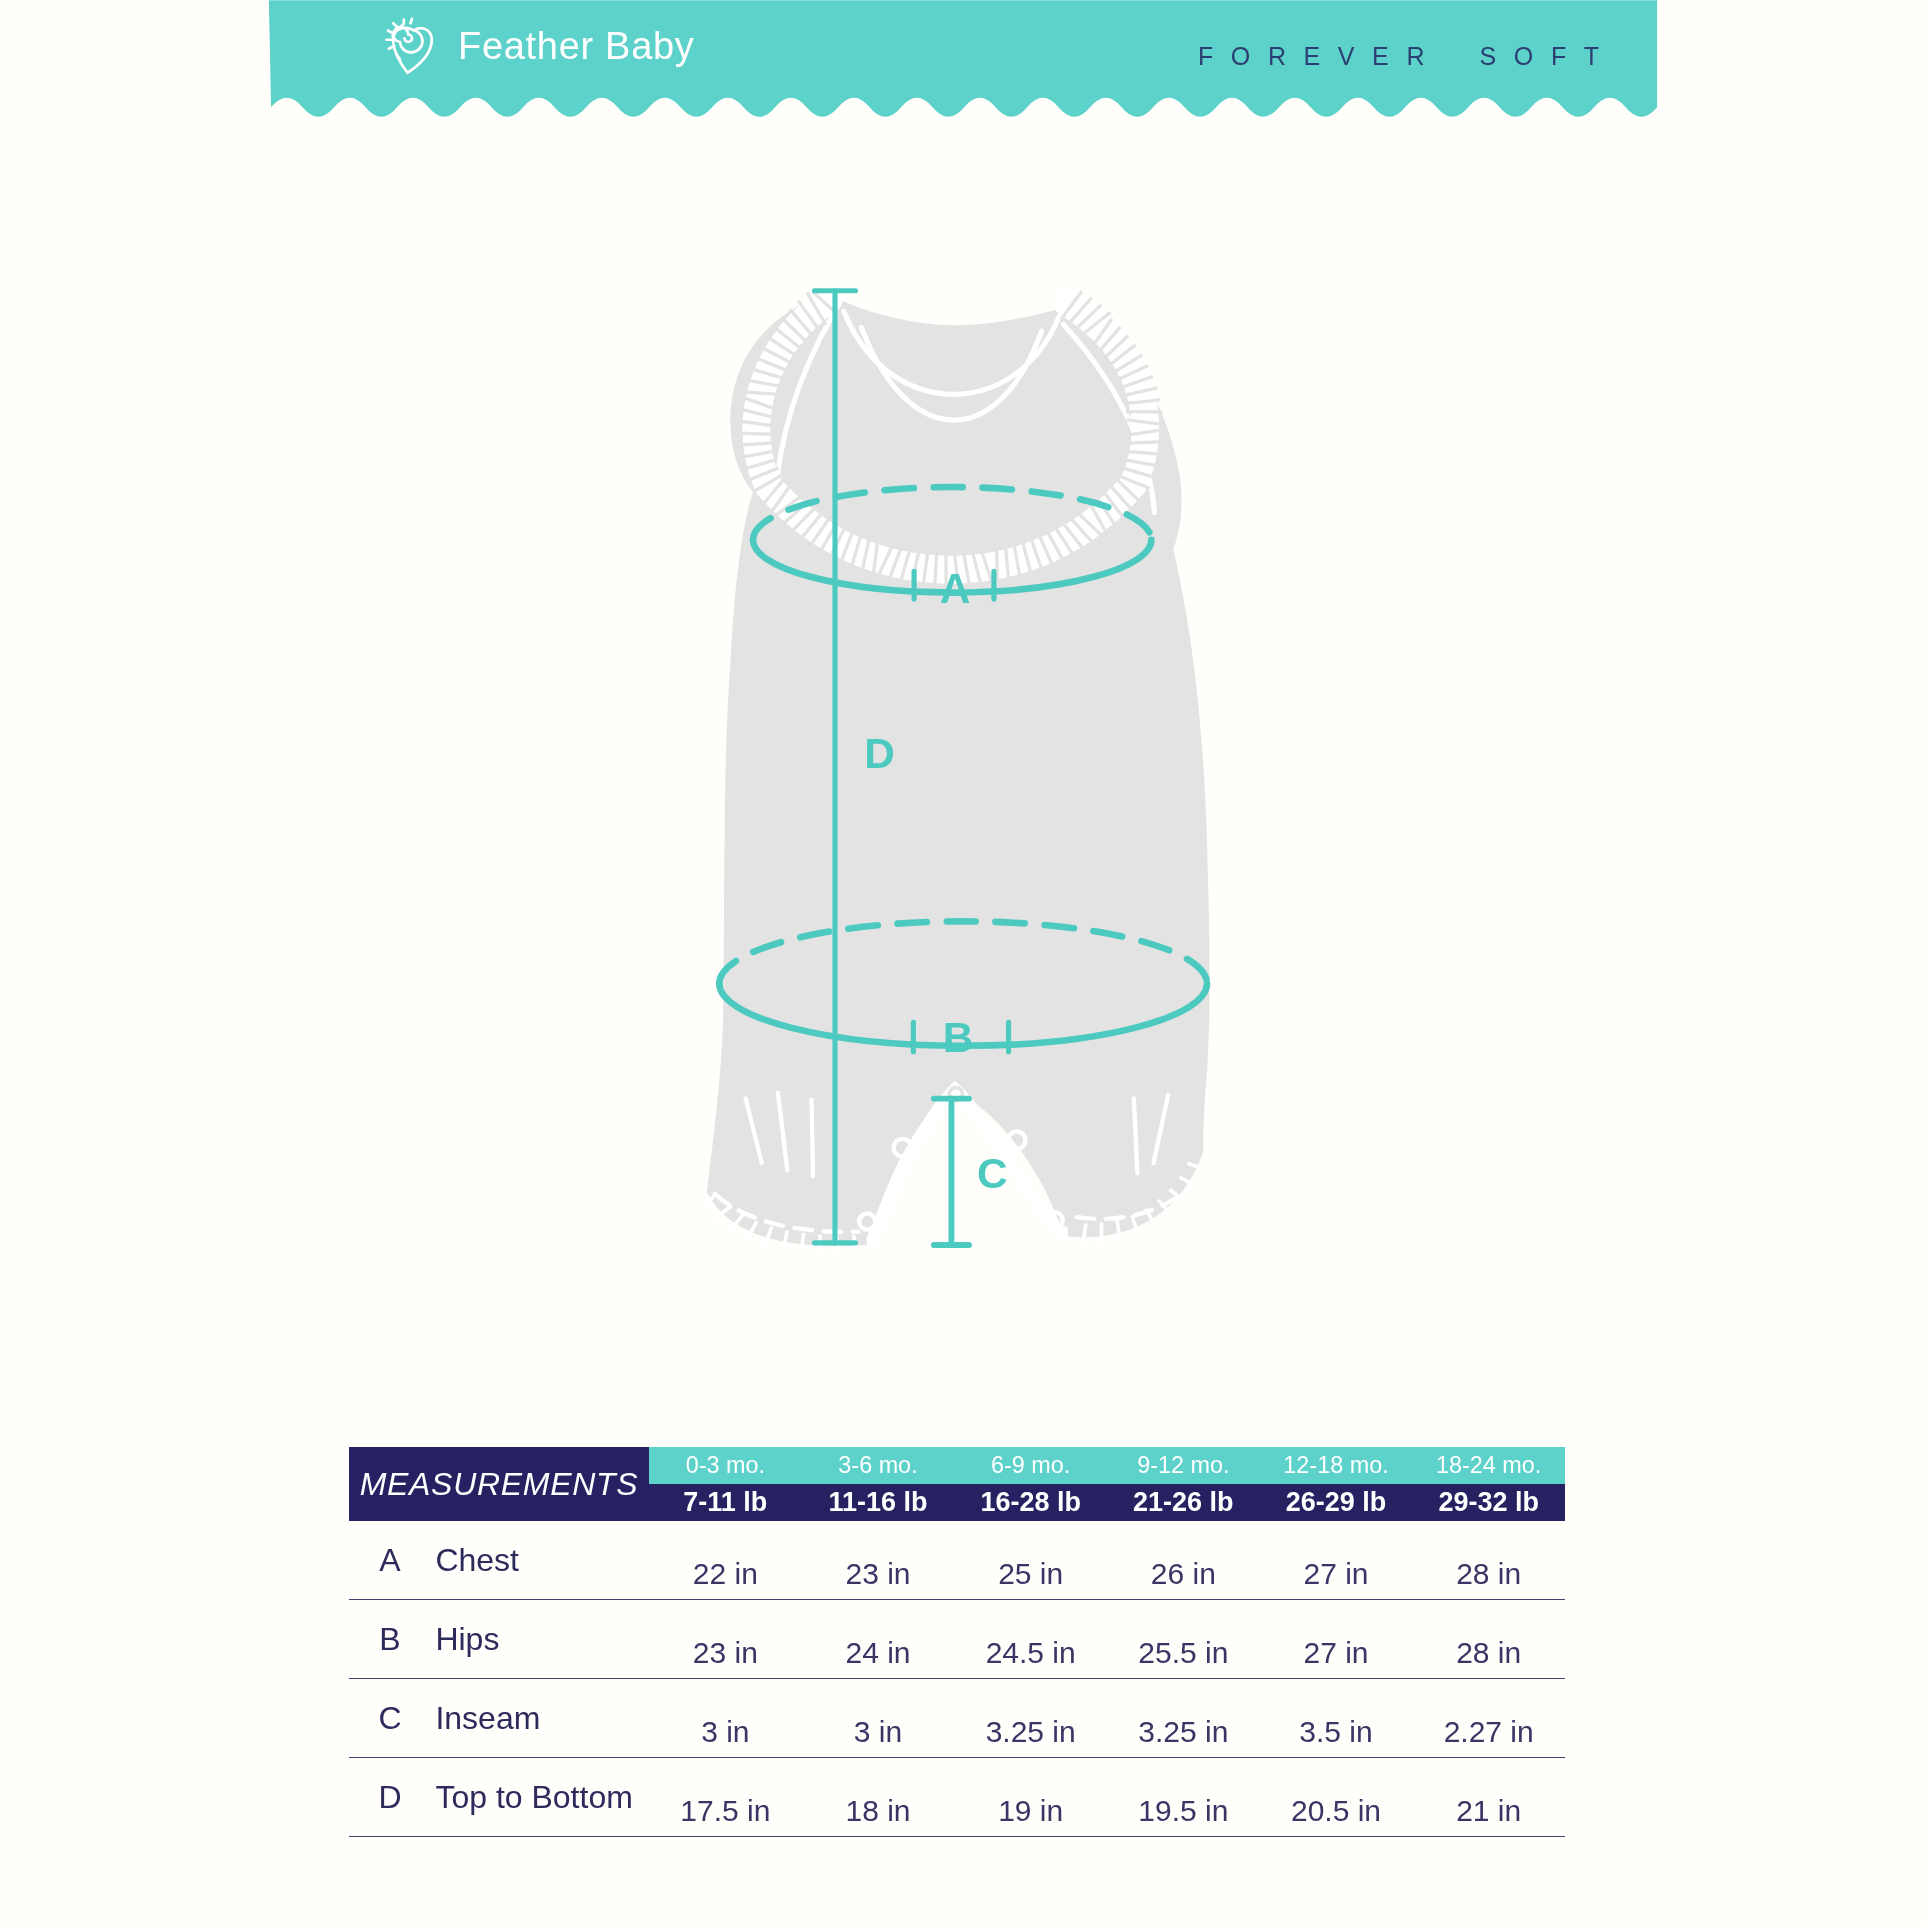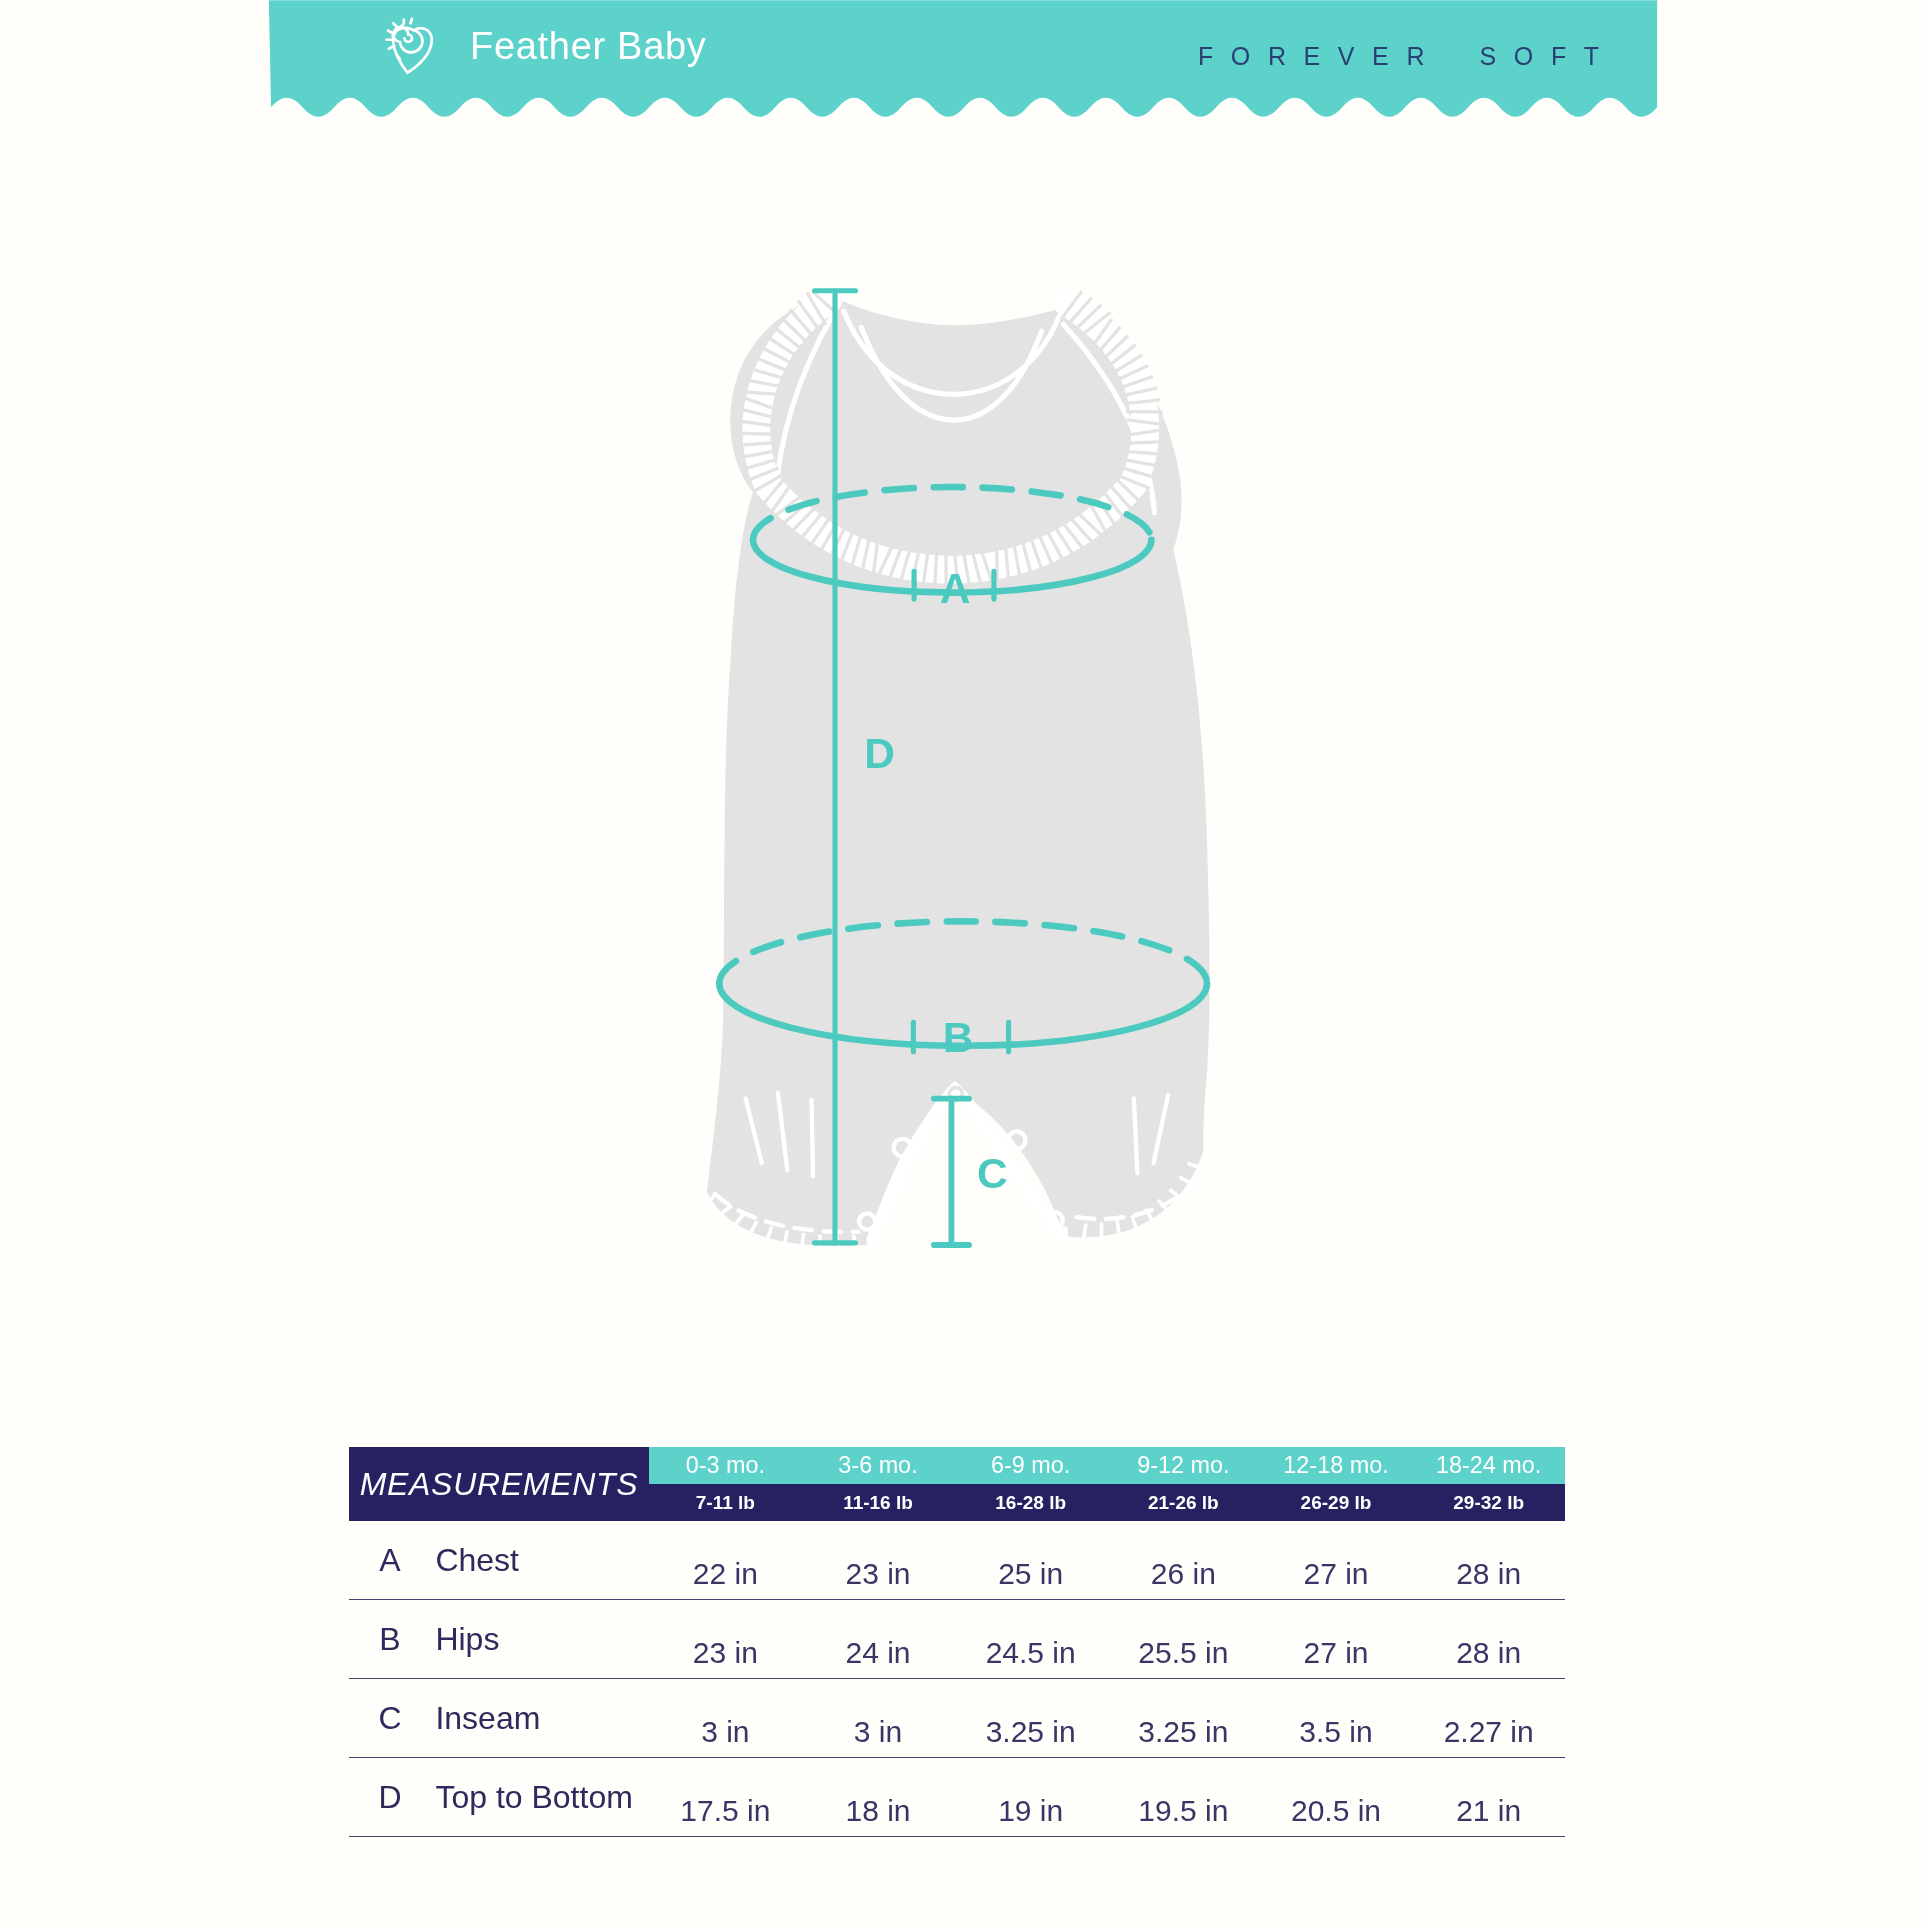--- a/index.html
+++ b/index.html
@@ -6,36 +6,36 @@
     --teal:#5CD2CA; --mteal:#4CCAC0; --navy:#262262; --text-navy:#2D2A5C;
     --line:#46406F; --gray:#E3E3E3; --bg:#FFFEFA; --tag:#2B3F72;
   }
   *{margin:0;padding:0;box-sizing:border-box;}
   html,body{width:1926px;height:1926px;}
   body{position:relative;background:var(--bg);font-family:"Liberation Sans",sans-serif;overflow:hidden;}
 
   
   .banner-svg{position:absolute;left:0;top:0;width:1926px;height:147px;}
   .banner-content{position:absolute;left:269px;top:0;width:1388px;height:106px;}
-  .brand{position:absolute;left:110px;top:14.7px;display:flex;align-items:center;gap:31px;}
+  .brand{position:absolute;left:110px;top:14.7px;display:flex;align-items:center;gap:19px;}
   .brand-name{color:#fff;font-size:38px;font-weight:300;letter-spacing:0.7px;}
   .tagline{position:absolute;left:929px;top:42px;color:var(--tag);font-size:25px;font-weight:300;
            letter-spacing:17.6px;word-spacing:13px;white-space:nowrap;}
 
   
   .diagram{position:absolute;left:681px;top:271px;width:557px;height:996px;}
   .measure-label{font-family:"Liberation Sans",sans-serif;font-weight:bold;font-size:58px;fill:var(--mteal);}
 
   
   .size-table{position:absolute;left:349px;top:1447px;width:1216px;color:var(--text-navy);}
   .thead{display:grid;grid-template-columns:300px repeat(6,1fr);grid-template-rows:37px 37px;}
   .th-title{grid-row:1/3;background:var(--navy);color:#fff;display:flex;align-items:center;justify-content:center;
             font-style:italic;font-weight:normal;font-size:32px;letter-spacing:0.7px;text-align:right;}
   .th-age{background:var(--teal);color:#fff;font-size:23.4px;font-weight:400;display:flex;align-items:center;justify-content:center;}
-  .th-wt{background:var(--navy);color:#fff;font-size:19px;font-weight:bold;display:flex;align-items:center;justify-content:center;}
+  .th-wt{background:var(--navy);color:#fff;font-size:27px;font-weight:bold;display:flex;align-items:center;justify-content:center;}
   .trow{display:grid;grid-template-columns:300px repeat(6,1fr);height:79px;border-bottom:1.5px solid var(--line);}
   .trow:first-of-type{border-top:1.5px solid var(--line);}
   .rowhead{display:flex;align-items:center;padding-left:19px;}
   .rowkey{width:44px;text-align:center;font-size:32px;}
   .rowlabel{margin-left:23.4px;font-size:32px;text-align:right;}
   .cellv{display:flex;align-items:center;justify-content:center;font-size:30px;font-weight:300;
          color:#3B3566;padding-top:28px;}
 </style>
 </head>
 <body>

